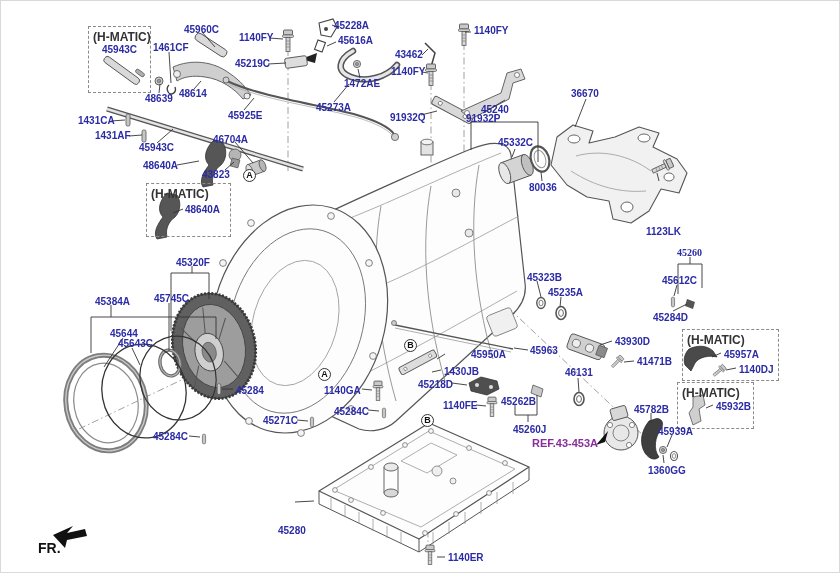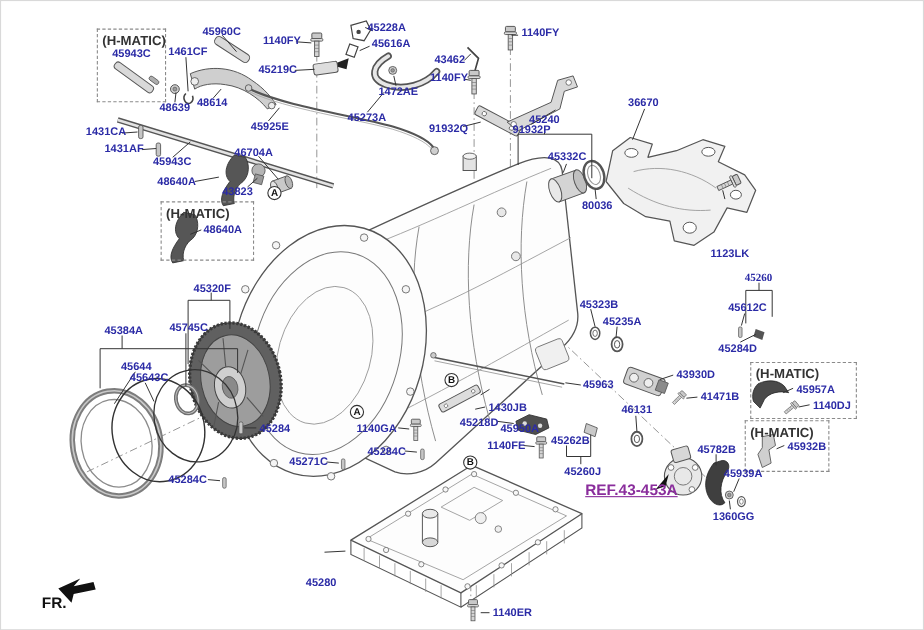--- a/index.html
+++ b/index.html
@@ -18,22 +18,22 @@
     color:#111;font-size:9px;font-weight:700;display:flex;align-items:center;justify-content:center;
     background:#fff;box-sizing:border-box;z-index:5;line-height:9px;
   }
   .hbox{
     position:absolute;border:1px dashed #8a8a8a;box-sizing:border-box;z-index:2;background:transparent;
   }
   .hbox .htitle{
     position:absolute;left:4px;top:3px;color:#333;font-size:12px;font-weight:700;white-space:nowrap;
   }
   .ref-link{
-    position:absolute;left:531px;top:436px;color:#8a2d9c;font-size:14px;font-weight:700;
-    text-decoration:underline;white-space:nowrap;z-index:6;cursor:pointer;
+    position:absolute;left:531px;top:436px;color:#8a2d9c;font-size:11px;font-weight:700;
+    white-space:nowrap;z-index:6;cursor:pointer;
   }
   .fr-label{
     position:absolute;left:37px;top:539px;color:#111;font-size:14px;font-weight:700;z-index:6;
   }
 </style>
 </head>
 <body>
 
 <div class="stage">
 
@@ -344,21 +344,21 @@
     <div class="plabel" style="left: 94px; top: 296px;"><span>45384A</span></div>
     <div class="plabel" style="left: 109px; top: 328px;"><span>45644</span></div>
     <div class="plabel" style="left: 117px; top: 338px;"><span>45643C</span></div>
     <div class="plabel" style="left: 235px; top: 385px;"><span>45284</span></div>
     <div class="plabel" style="left: 152px; top: 431px;"><span>45284C</span></div>
     <div class="plabel" style="left: 262px; top: 415px;"><span>45271C</span></div>
     <div class="plabel" style="left: 333px; top: 406px;"><span>45284C</span></div>
     <div class="plabel" style="left: 323px; top: 385px; text-align: center;"><span>1140GA</span></div>
     <div class="plabel" style="left: 277px; top: 497px; margin-top: 28px;"><span>45280</span></div>
     <div class="plabel" style="left: 447px; top: 552px;"><span>1140ER</span></div>
-    <div class="plabel" style="left: 454px; top: 349px; margin-top: 36px;"><span>45950A</span></div>
+    <div class="plabel" style="left: 470px; top: 349px;"><span>45950A</span></div>
     <div class="plabel" style="left: 443px; top: 366px;"><span>1430JB</span></div>
     <div class="plabel" style="left: 417px; top: 379px;"><span>45218D</span></div>
     <div class="plabel" style="left: 442px; top: 400px;"><span>1140FE</span></div>
     <div class="plabel" style="left: 500px; top: 396px;"><span>45262B</span></div>
     <div class="plabel" style="left: 512px; top: 424px;"><span>45260J</span></div>
     <div class="plabel" style="left: 529px; top: 345px;"><span>45963</span></div>
     <div class="plabel" style="left: 526px; top: 272px;"><span>45323B</span></div>
     <div class="plabel" style="left: 547px; top: 287px;"><span>45235A</span></div>
     <div class="plabel" style="left: 614px; top: 336px;"><span>43930D</span></div>
     <div class="plabel" style="left: 636px; top: 356px;"><span>41471B</span></div>

